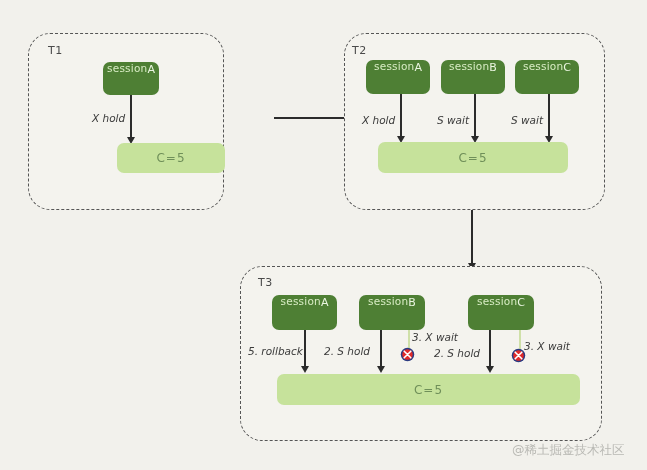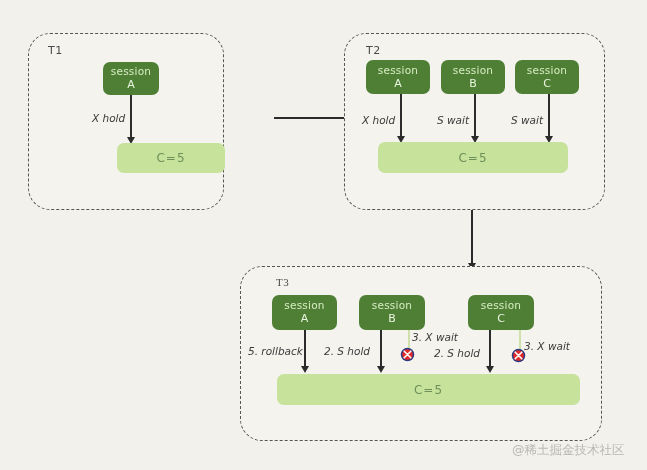--- a/index.html
+++ b/index.html
@@ -33,22 +33,22 @@
     font-family: "DejaVu Sans", sans-serif;
   }
 
   
   .session-box {
     position: absolute;
     background: #4e7f34;
     border-radius: 7px;
     color: #e8f2dd;
     display: flex;
-    flex-direction: column;
-    align-items: center;
+    flex-direction: row;
+    align-items: flex-start;
     justify-content: center;
     box-sizing: border-box;
     line-height: 1.15;
   }
   .session-box .s-title {
     font-size: 10.5px;
     color: #d8ecc4;
     letter-spacing: 0.2px;
   }
   .session-box .s-name {
@@ -143,21 +143,21 @@
   <div class="vline" style="left:130px; top:95px; height:44px;"></div>
   <div class="arrow-down" style="left:126.5px; top:137px;"></div>
   <div class="edge-label" style="left:92px; top:112px;">X hold</div>
 
   <div class="resource-bar" style="left:117px; top:143px; width:108px; height:30px;">C=5</div>
 
   <div class="hline" style="left:274px; top:117px; width:76px;"></div>
   <div class="arrow-right" style="left:349px; top:113.5px;"></div>
 
   <div class="panel" style="left:344px; top:33px; width:261px; height:177px;"></div>
-  <div class="panel-label" style="left:366px; top:44px;">T2</div>
+  <div class="panel-label" style="left:352px; top:44px;">T2</div>
 
   <div class="session-box" style="left:366px; top:60px; width:64px; height:34px;">
     <span class="s-title">session</span>
     <span class="s-name">A</span>
   </div>
   <div class="session-box" style="left:441px; top:60px; width:64px; height:34px;">
     <span class="s-title">session</span>
     <span class="s-name">B</span>
   </div>
   <div class="session-box" style="left:515px; top:60px; width:64px; height:34px;">
@@ -176,21 +176,21 @@
   <div class="vline" style="left:548px; top:94px; height:44px;"></div>
   <div class="arrow-down" style="left:544.5px; top:136px;"></div>
   <div class="edge-label" style="left:511px; top:114px;">S wait</div>
 
   <div class="resource-bar" style="left:378px; top:142px; width:190px; height:31px;">C=5</div>
 
   <div class="vline" style="left:471px; top:210px; height:56px;"></div>
   <div class="arrow-down" style="left:467.5px; top:263px;"></div>
 
   <div class="panel" style="left:240px; top:266px; width:362px; height:175px;"></div>
-  <div class="panel-label" style="left:276px; top:276px;font-family:Liberation Serif, serif;">T3</div>
+  <div class="panel-label" style="left:258px; top:276px;">T3</div>
 
   <div class="session-box" style="left:272px; top:295px; width:65px; height:35px;">
     <span class="s-title">session</span>
     <span class="s-name">A</span>
   </div>
   <div class="session-box" style="left:359px; top:295px; width:66px; height:35px;">
     <span class="s-title">session</span>
     <span class="s-name">B</span>
   </div>
   <div class="session-box" style="left:468px; top:295px; width:66px; height:35px;">

